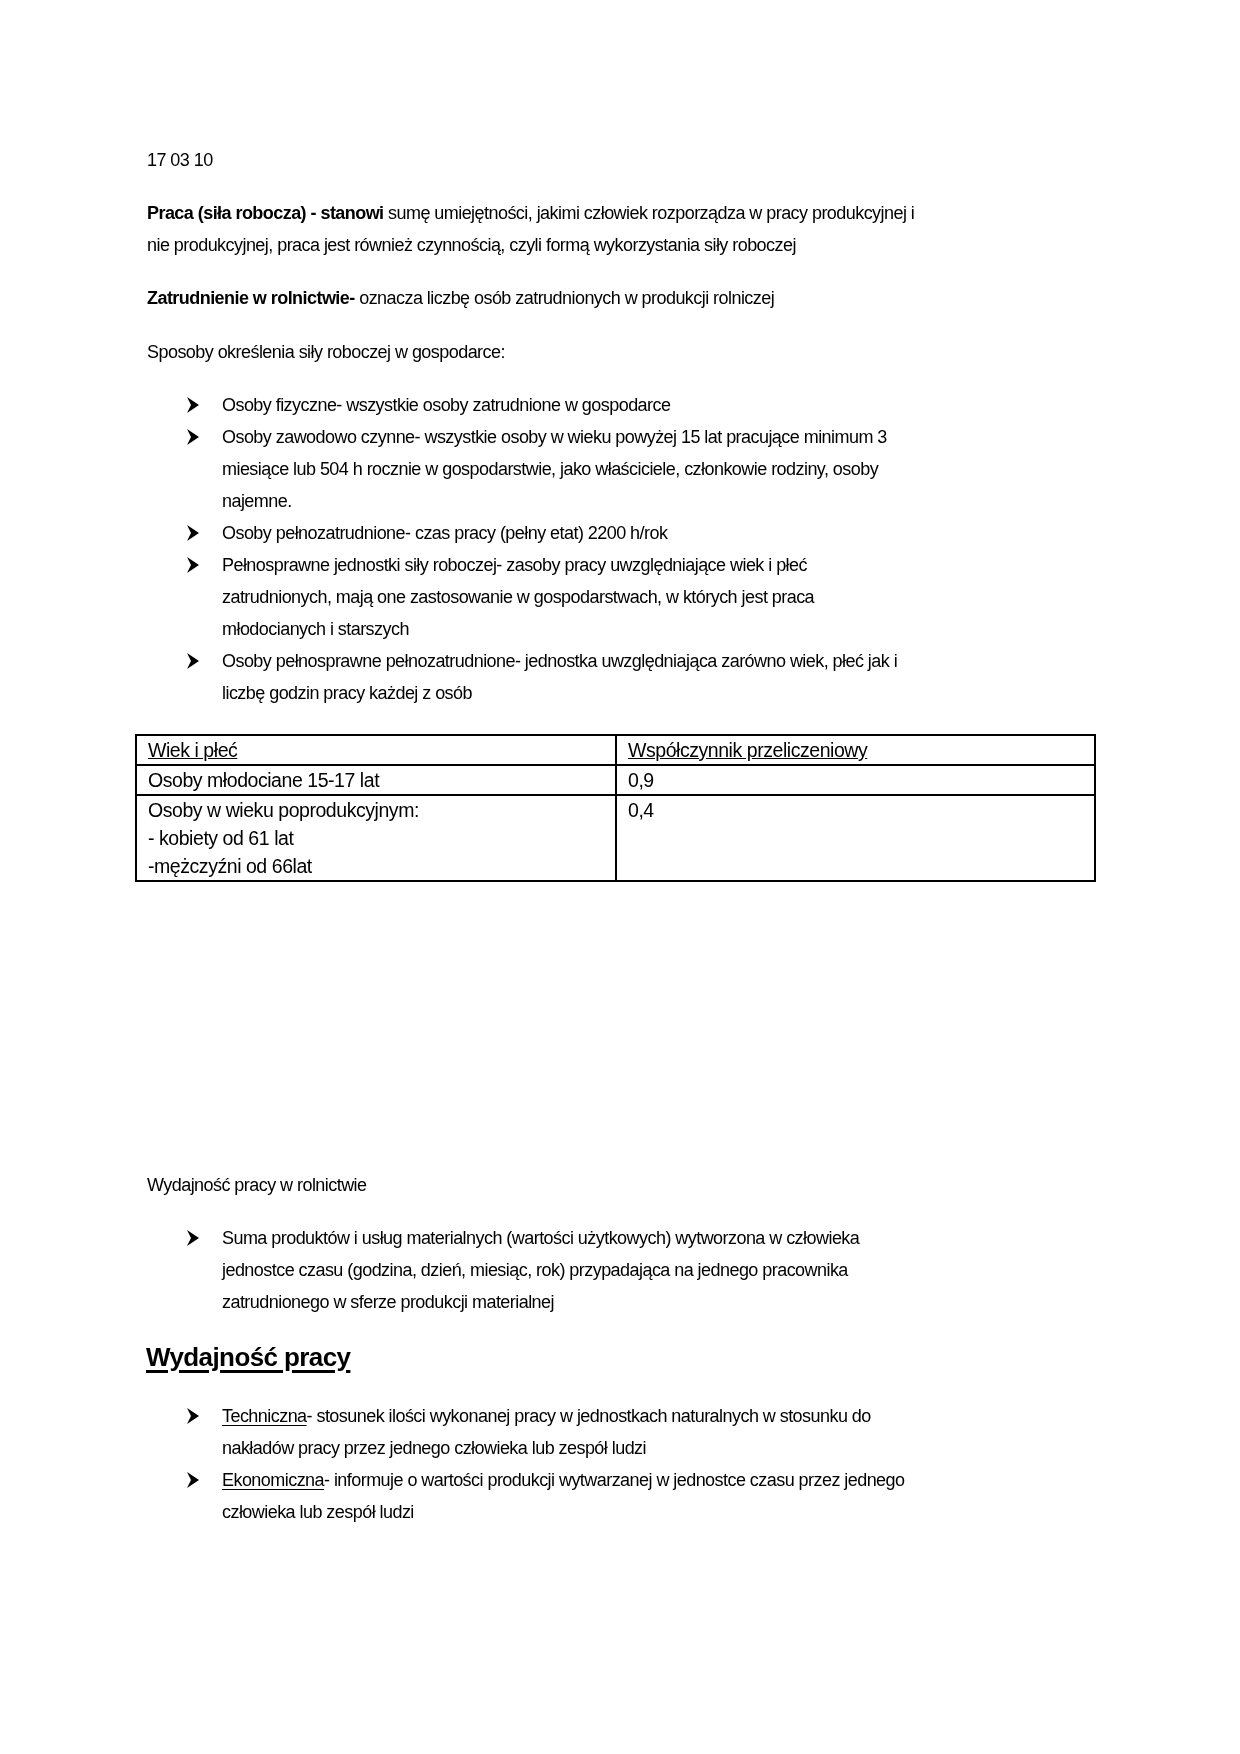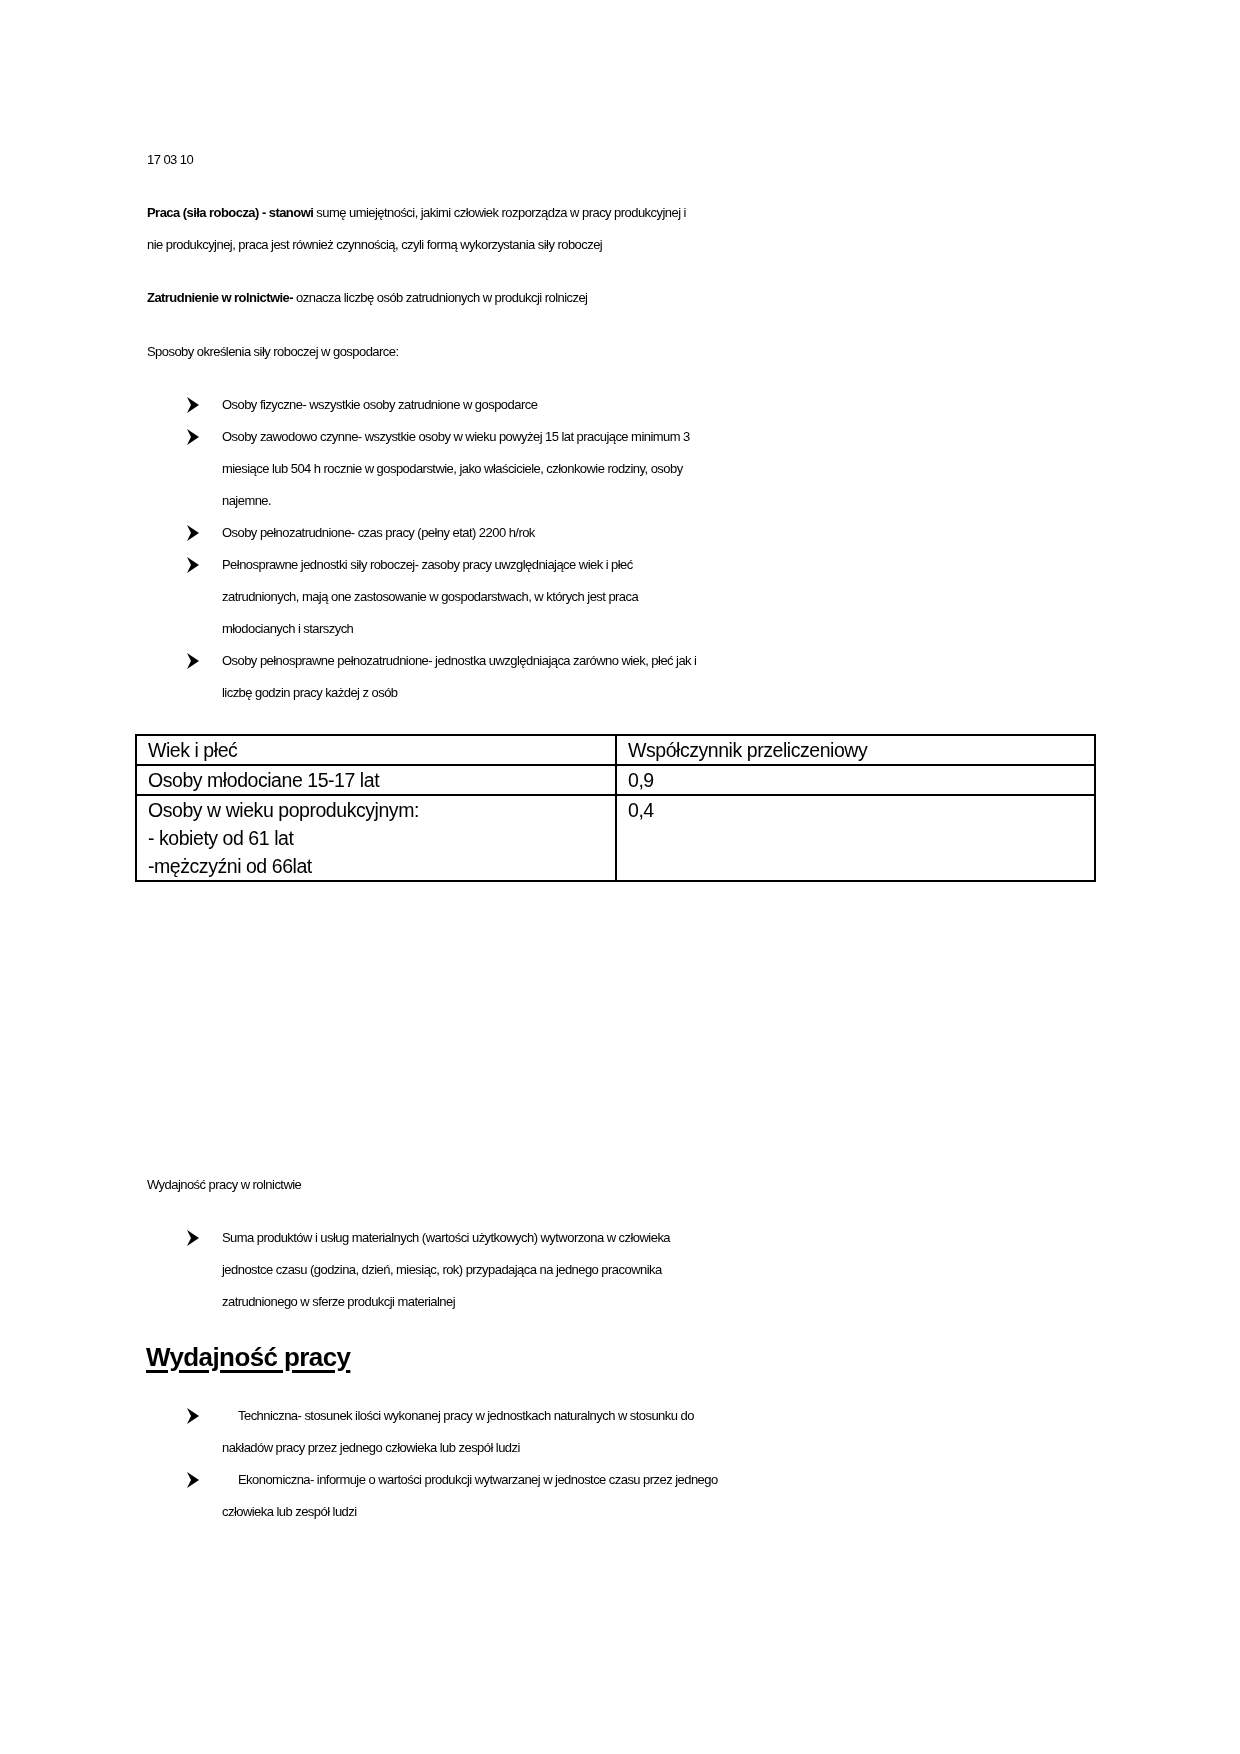--- a/index.html
+++ b/index.html
@@ -3,25 +3,25 @@
 <meta charset="utf-8">
 <style>
   html, body { margin: 0; padding: 0; background: #ffffff; }
   body {
     width: 1240px; height: 1754px; position: relative; overflow: hidden;
     font-family: "Liberation Sans", "DejaVu Sans", sans-serif;
     color: #000000;
   }
   .line {
     position: absolute; white-space: nowrap;
-    font-size: 13px; line-height: 32px;
+    font-size: 18px; line-height: 32px;
     letter-spacing: -0.55px;
   }
   .b { font-weight: bold; }
-  .u { text-underline-offset: 3px; margin-left: 16px; }
+  .u { text-decoration: underline; text-underline-offset: 3px; }
   .arrow {
     position: absolute; width: 14px; height: 18px;
   }
   .arrow svg { display: block; }
   table.coef {
     position: absolute; left: 135px; top: 734px;
     width: 961px; border-collapse: collapse;
     font-size: 19.5px; letter-spacing: -0.45px;
   }
   table.coef td, table.coef th {
@@ -90,21 +90,21 @@
       <svg width="14" height="18" viewBox="0 0 14 18">
         <path d="M1 1 L13 9 L1 17 L5 9 Z" fill="#000"></path>
       </svg>
     </span>
   <div class="line" style="left:222px; top:645px;">Osoby pełnosprawne pełnozatrudnione- jednostka uwzględniająca zarówno wiek, płeć jak i</div>
   <div class="line" style="left:222px; top:677px;">liczbę godzin pracy każdej z osób</div>
 </div>
 
 <table class="coef">
   <tbody>
-      <tr style="height:29px;">
+      <tr style="height:29px;text-decoration:underline;">
     <th class="c1">Wiek i płeć</th>
     <th>Współczynnik przeliczeniowy</th>
   </tr>
   <tr style="height:29px;">
     <td class="c1">
       <div>Osoby młodociane 15-17 lat</div>
     </td>
     <td>0,9</td>
   </tr>
   <tr style="height:85px;">

